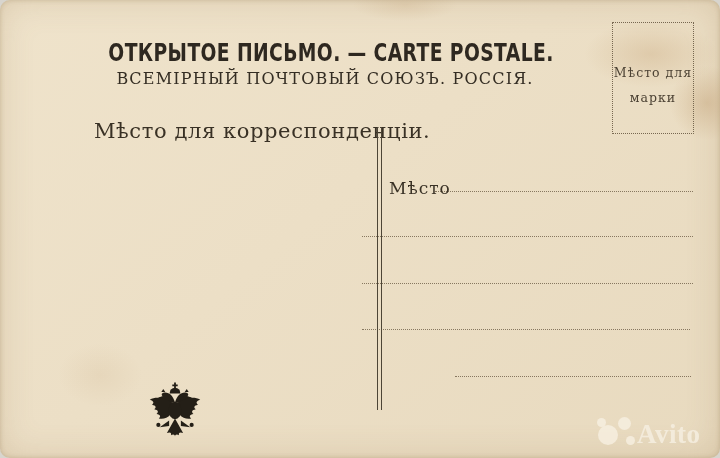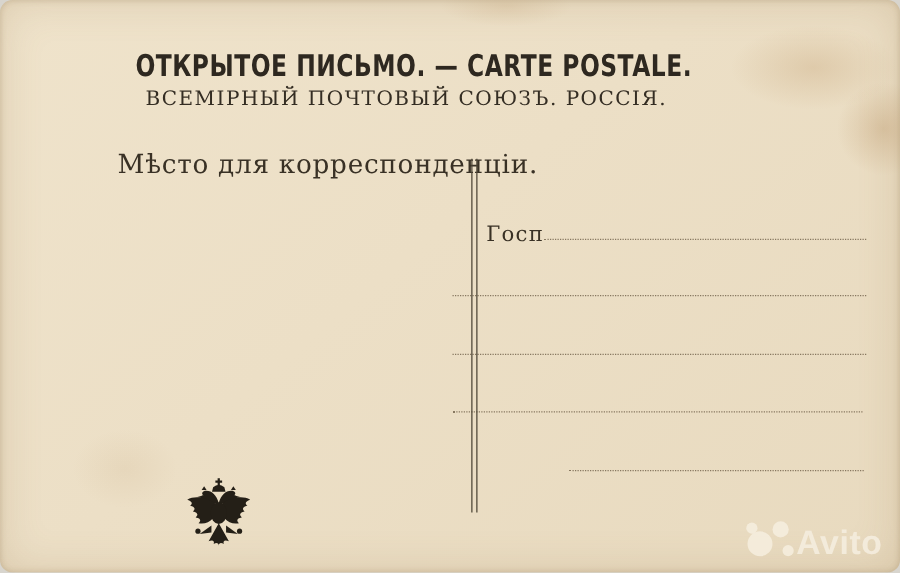--- a/index.html
+++ b/index.html
@@ -74,40 +74,46 @@
   }
   .pub-line .num{margin-left:26px;}
   .wm{position:absolute;z-index:5;}
   .wm .circle{position:absolute;border-radius:50%;background:#f6efe1;opacity:.82;}
   .wm .c-big{left:598px;top:425px;width:20px;height:20px;}
   .wm .c-tl{left:597px;top:418px;width:9px;height:9px;}
   .wm .c-tr{left:618px;top:417px;width:13px;height:13px;}
   .wm .c-br{left:626px;top:436px;width:9px;height:9px;}
   .wm .wm-text{
     position:absolute;left:637px;top:419px;
-    font-family:Liberation Sans, sans-serif;
+    font-family:Liberation Serif, serif;
     font-weight:bold;font-size:27px;color:#f6efe1;opacity:.85;letter-spacing:.5px;
   }
 </style>
 </head>
 <body>
 
 <div class="card">
   <div class="stain s1"></div>
   <div class="stain s2"></div>
   <div class="stain s3"></div>
   <div class="stain s4"></div>
 
   <div class="title">ОТКРЫТОЕ ПИСЬМО. — CARTE POSTALE.</div>
   <div class="subtitle">ВСЕМІРНЫЙ ПОЧТОВЫЙ СОЮЗЪ. РОССІЯ.</div>
 
+  <div class="stamp-box">
+    <div class="txt">
+      <div>Мѣсто для</div>
+      <div>марки</div>
+    </div>
+  </div>
 
   <div class="corr-label">Мѣсто для корреспонденціи.</div>
 
-  <div class="gosp">Госп</div>
+  <div class="gosp">Мѣсто</div>
 
   <div class="dotline dl1"></div>
   <div class="dotline dl2"></div>
   <div class="dotline dl3"></div>
   <div class="dotline dl4"></div>
   <div class="dotline dl5"></div>
 
   <div class="divider"></div>
 
   <svg class="eagle" viewBox="0 0 60 62" xmlns="http://www.w3.org/2000/svg">

